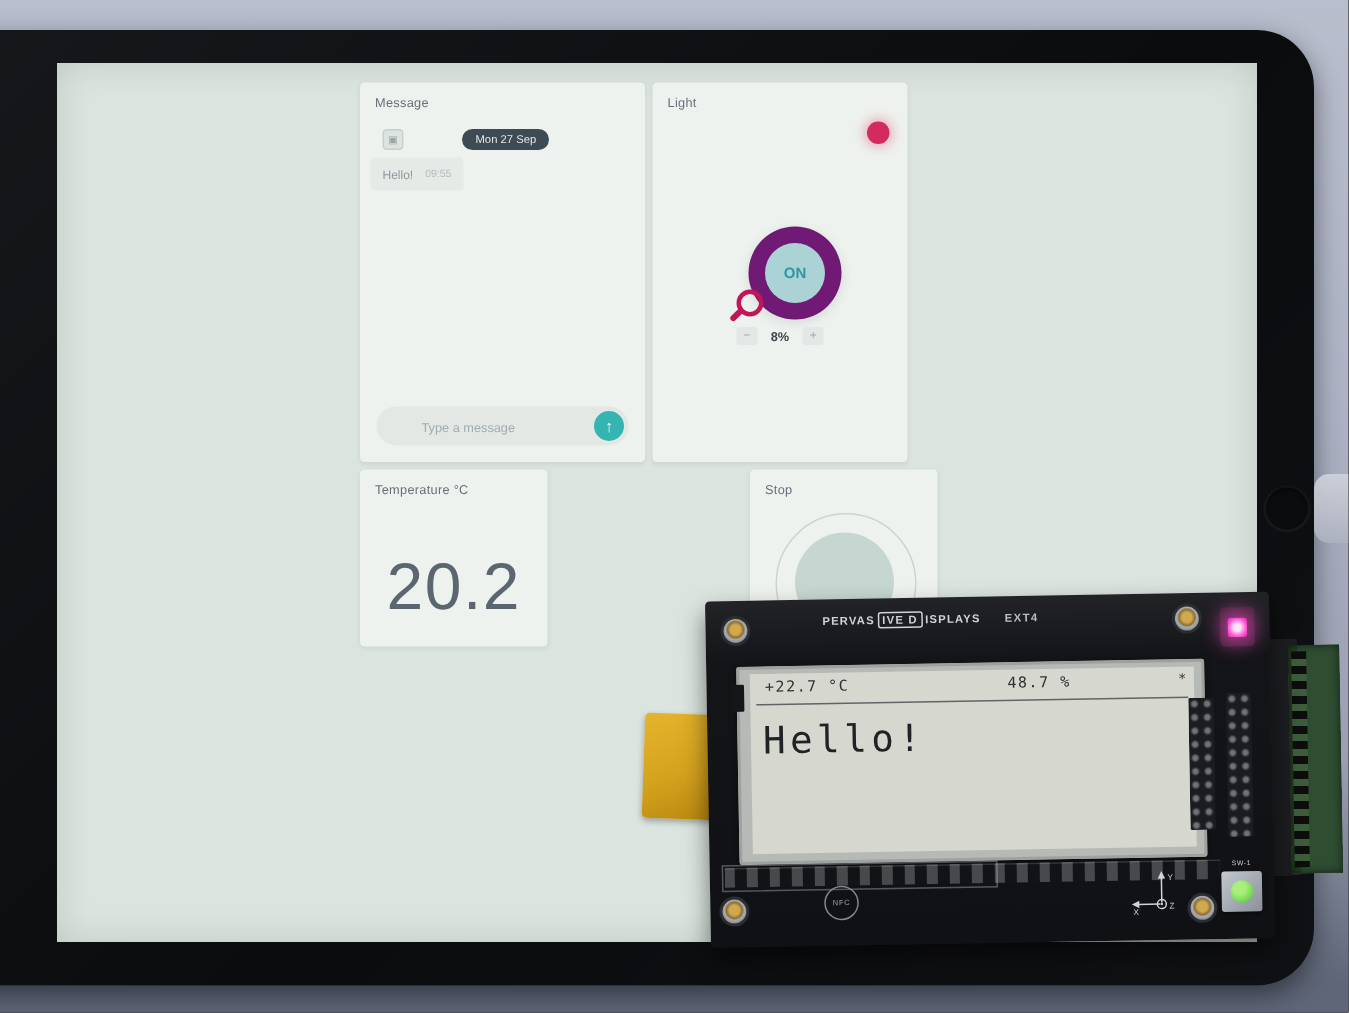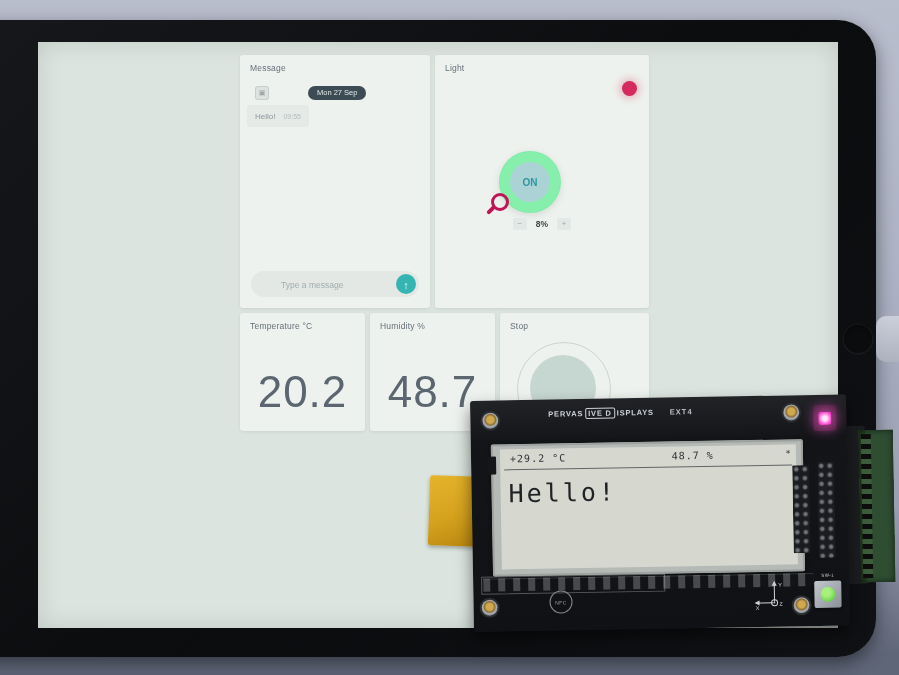--- a/index.html
+++ b/index.html
@@ -34,24 +34,24 @@
     display:flex;align-items:center;gap:8px;font-size:8px;}
   .bubble .btext{color:#8e979b;}
   .bubble .btime{color:#b5bcbe;font-size:7px;}
   .msg-input-row{left:11px;top:216px;width:168px;height:26px;border-radius:13px;background:#e3e8e5;}
   .msg-input{position:absolute;left:28px;top:0;width:120px;height:26px;border:none;background:transparent;
     font-size:8.5px;color:#6d787b;outline:none;font-family:"Liberation Sans",sans-serif;}
   .msg-input::placeholder{color:#a2adaf;}
   .send-btn{position:absolute;right:3px;top:3px;width:20px;height:20px;border-radius:50%;
     background:#35b5b2;color:#eef7f6;font-size:11px;line-height:20px;text-align:center;border:none;}
 
-  .w-light{left:435px;top:55px;width:190px;height:253px;padding-left:24px;}
+  .w-light{left:435px;top:55px;width:170px;height:253px;}
   .led-dot{right:12px;top:26px;width:15px;height:15px;border-radius:50%;background:#d42a5d;
     box-shadow:0 0 8px 2px rgba(212,42,93,.35);}
-  .knob-ring{left:64px;top:96px;width:62px;height:62px;border-radius:50%;background:#86efac;
+  .knob-ring{left:64px;top:96px;width:62px;height:62px;border-radius:50%;background:#701a75;
     box-shadow:0 2px 7px rgba(60,70,70,.14),inset 0 0 0 1px rgba(0,0,0,.02);}
   .knob-inner{position:absolute;inset:11px;border-radius:50%;background:#abd3d6;
     display:flex;align-items:center;justify-content:center;font-size:10px;font-weight:bold;color:#2f96a1;}
   .cursor-mag{left:56px;top:138px;width:12px;height:12px;border:3.5px solid #c01557;border-radius:50%;z-index:5;}
   .cursor-mag::after{content:'';position:absolute;width:4px;height:10px;background:#c01557;
     left:-5px;top:9px;transform:rotate(45deg);border-radius:2px;}
   .stepper-row{left:0;top:163px;width:100%;display:flex;align-items:center;justify-content:center;gap:9px;}
   .step-btn{width:14px;height:12px;border:none;border-radius:2px;background:#e2e8e5;color:#9fa9ab;
     font-size:8px;line-height:12px;text-align:center;padding:0;}
   .step-val{font-size:8.5px;font-weight:bold;color:#3e474c;}
@@ -161,26 +161,22 @@
         <span class="step-val">8%</span>
         <button class="step-btn">+</button>
       </div>
     </div>
 
     <div class="abs widget w-temp" style="left:202px;top:271px;">
       <div class="abs wtitle">Temperature °C</div>
       <div class="abs bignum num-pos">20.2</div>
     </div>
 
-    <div class="abs widget w-hum" style="left:332px;top:271px;">
-      <div class="abs wtitle">Humidity %</div>
-      <div class="abs bignum num-pos">48.7</div>
-    </div>
-
-    <div class="abs widget w-stop" style="left:462px;top:271px;padding-left:24px;">
+
+    <div class="abs widget w-stop" style="left:462px;top:271px;">
       <div class="abs wtitle">Stop</div>
       <div class="abs stop-ring"></div>
       <div class="abs stop-core"></div>
     </div>
   </div>
 
   <div class="abs flex-cable"></div>
   <div class="abs edge-dark"></div>
   <div class="abs edge-green">
     <div class="edge-pins"></div>
@@ -199,21 +195,21 @@
       <span class="brand-model">EXT4</span>
     </div>
 
     <div class="abs led-pink">
       <div class="led-pink-core"></div>
     </div>
 
     <div class="abs epd">
       <div class="abs epd-tab"></div>
       <div class="epd-active">
-        <span class="abs epd-temp">+29.2 °C</span>
+        <span class="abs epd-temp">+22.7 °C</span>
         <span class="abs epd-hum">48.7 %</span>
         <span class="abs epd-flag">*</span>
         <div class="abs epd-rule"></div>
         <div class="abs epd-msg">Hello!</div>
       </div>
     </div>
 
     <div class="abs comb"></div>
     <div class="abs comb-frame"></div>
 

